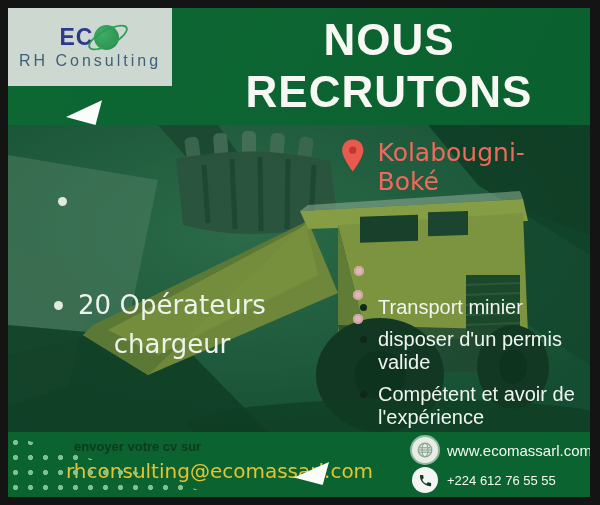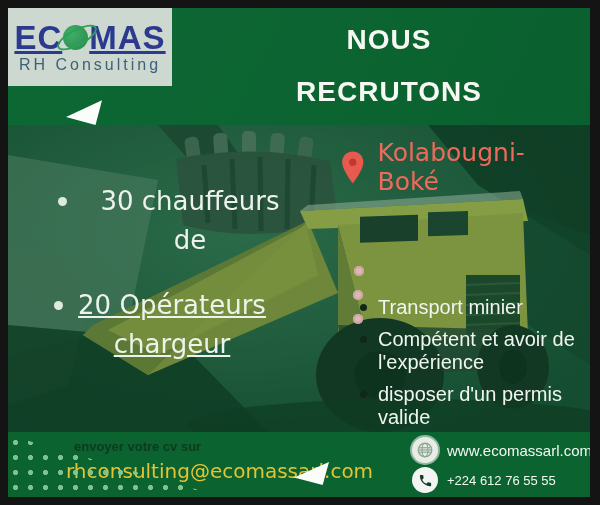--- a/index.html
+++ b/index.html
@@ -6,50 +6,50 @@
   body { font-family:"Liberation Sans", sans-serif; background:#222; }
 
   .poster { position:relative; width:600px; height:505px; background:#141414; overflow:hidden; }
   .canvas { position:absolute; left:8px; top:8px; width:582px; height:489px;
             background:linear-gradient(115deg,#0d6834 0%, #0b6330 55%, #095c2c 100%); overflow:hidden; }
 
   
   .logo-card { position:absolute; left:0; top:0; width:164px; height:78px;
                background:#cdd9d0; display:flex; flex-direction:column;
                align-items:center; justify-content:center; z-index:5; }
-  .brand { font-size:33px; font-weight:bold; color:#2b3a8f; letter-spacing:1px;
-           display:flex; align-items:center; line-height:1;text-decoration:underline; }
+  .brand { font-size:23px; font-weight:bold; color:#2b3a8f; letter-spacing:1px;
+           display:flex; align-items:center; line-height:1; }
   .globe-o { position:relative; display:inline-block; width:25px; height:25px;
              background:radial-gradient(circle at 35% 35%, #3fae66, #27884b); border-radius:50%; margin:0 1px; }
   .globe-o::after { content:""; position:absolute; left:-8px; top:4px; width:40px; height:13px;
                     border:2px solid #2f9e58; border-radius:50%; transform:rotate(-28deg); }
   .tagline { font-size:16px; color:#3f6077; letter-spacing:3px; margin-top:2px; }
 
   
   .title { position:absolute; left:180px; top:6px; width:402px; text-align:center;
-           color:#f7f8f3; font-weight:bold; font-size:28px; line-height:52px; letter-spacing:1px; }
+           color:#f7f8f3; font-weight:bold; font-size:44px; line-height:52px; letter-spacing:1px; }
 
   
   .arrow { position:absolute; background:#fbfdfa; }
   .arrow-1 { left:58px; top:90px; width:36px; height:27px;
              clip-path:polygon(100% 8%, 0 70%, 82% 100%); }
 
   
   .photo { position:absolute; left:0; top:117px; width:582px; height:307px; }
   .photo svg { display:block; }
 
   
-  .location { position:absolute; left:332px; top:130px; display:flex; align-items:center; gap:12px; }
+  .location { position:absolute; left:332px; top:130px; display:flex; gap:12px; }
   .location-label { color:#ef6a5c; font-size:25px; font-family:"DejaVu Sans", sans-serif; }
 
   
   .pos-item { position:absolute; display:flex; gap:14px; color:#edf3ec;
               font-family:"DejaVu Sans", sans-serif; }
   .pos-1 { left:50px; top:174px; }
-  .pos-2 { left:46px; top:278px;text-decoration:underline; }
+  .pos-2 { left:46px; top:278px; }
   .pos-dot { width:9px; height:9px; border-radius:50%; background:#dfe9df; margin-top:15px; flex:none; }
   .pos-text { font-size:26px; line-height:39px; text-align:center; }
   .pos-1 .pos-text { width:218px; }
   .pos-2 .pos-text { width:190px; }
 
   
   .pink-dot { position:absolute; width:10px; height:10px; border-radius:50%;
               background:#e3bcbc; box-shadow:inset 0 0 0 2px #d4a8a8; opacity:.95; }
 
   
@@ -151,21 +151,20 @@
         <ellipse cx="400" cy="300" rx="220" ry="26" fill="#0b2314" opacity="0.7"></ellipse>
 
         <rect x="0" y="0" width="582" height="307" fill="#12603a" opacity="0.42"></rect>
       </svg>
     </div>
 
     <div class="logo-card">
       <div class="brand">
         <span>EC</span>
         <span class="globe-o"></span>
-        <span>MAS</span>
       </div>
       <div class="tagline">RH Consulting</div>
     </div>
 
     <div class="title">
       <div>NOUS</div>
       <div>RECRUTONS</div>
     </div>
 
     <div class="arrow arrow-1"></div>
@@ -174,21 +173,20 @@
       <svg width="26" height="35" viewBox="0 0 24 32">
         <path d="M12 1C6.5 1 2 5.4 2 10.9 2 18.5 12 31 12 31s10-12.5 10-20.1C22 5.4 17.5 1 12 1z" fill="#e85a4d"></path>
         <circle cx="12" cy="11" r="3.4" fill="#c0392e"></circle>
       </svg>
       <span class="location-label">Kolabougni- Boké</span>
     </div>
 
     <div class="pos-item pos-1">
       <span class="pos-dot"></span>
       <div class="pos-text">
-        <div>30 chauffeurs de</div>
       </div>
     </div>
     <div class="pos-item pos-2">
       <span class="pos-dot"></span>
       <div class="pos-text">
         <div>20 Opérateurs</div>
         <div>chargeur</div>
       </div>
     </div>
 
@@ -196,25 +194,25 @@
     <span class="pink-dot" style="left:345px; top:282px;"></span>
     <span class="pink-dot" style="left:345px; top:306px;"></span>
 
     <ul class="req-list">
       <li>
         <span class="req-bullet"></span>
         <span>Transport minier</span>
       </li>
       <li>
         <span class="req-bullet"></span>
-        <span>Compétent et avoir de l'expérience</span>
+        <span>disposer d'un permis valide</span>
       </li>
       <li>
         <span class="req-bullet"></span>
-        <span>disposer d'un permis valide</span>
+        <span>Compétent et avoir de l'expérience</span>
       </li>
     </ul>
 
     <div class="footer">
       <div class="cv-label">envoyer votre cv sur</div>
       <div class="email">rhconsulting@ecomassarl.com</div>
       <div class="contact-row contact-web">
         <span class="icon-circle icon-globe">
           <svg width="18" height="18" viewBox="0 0 24 24" fill="none">
             <circle cx="12" cy="12" r="9" stroke="#8fa694" stroke-width="1.8"></circle>

